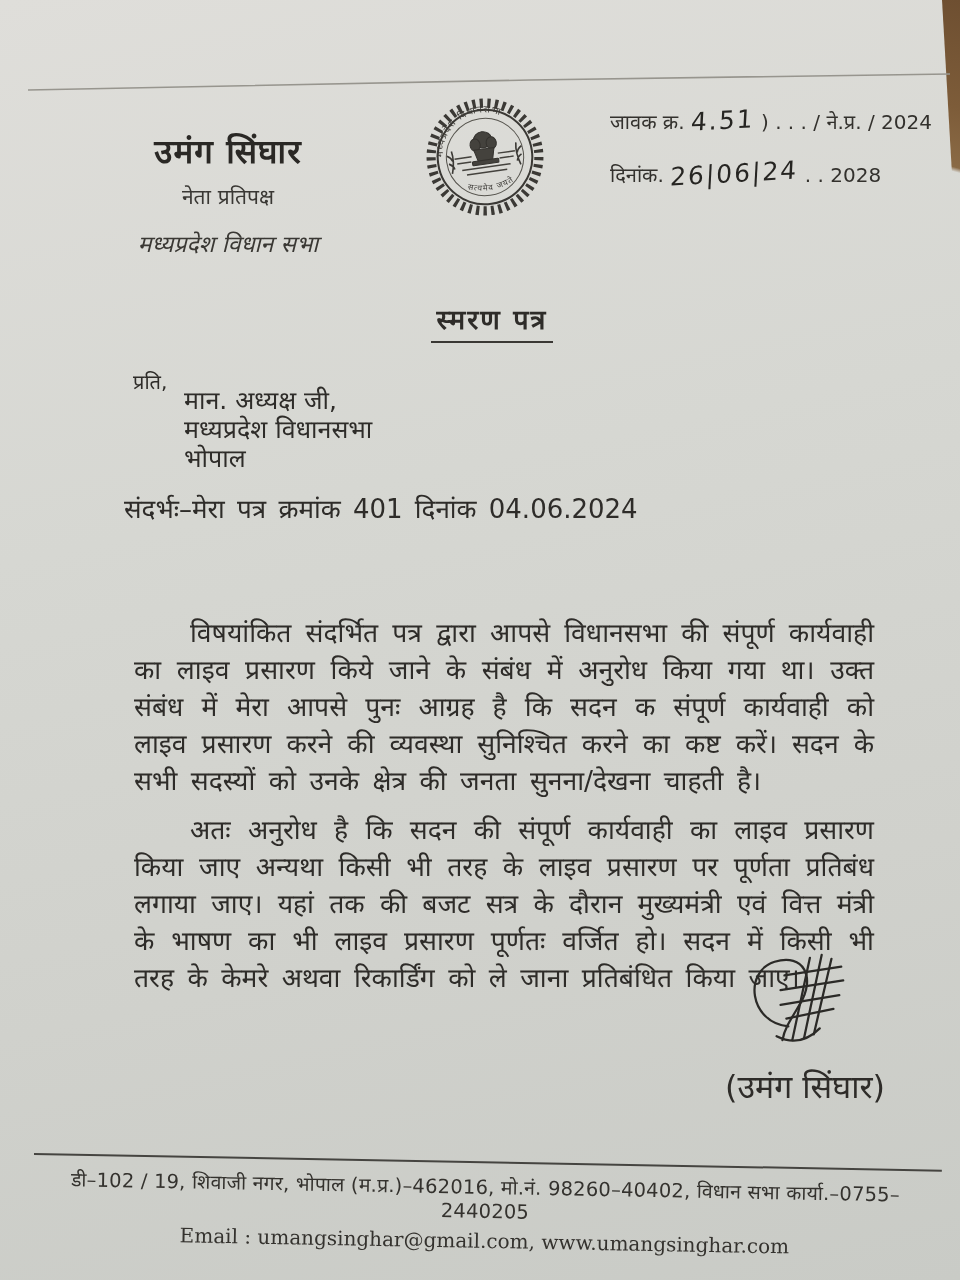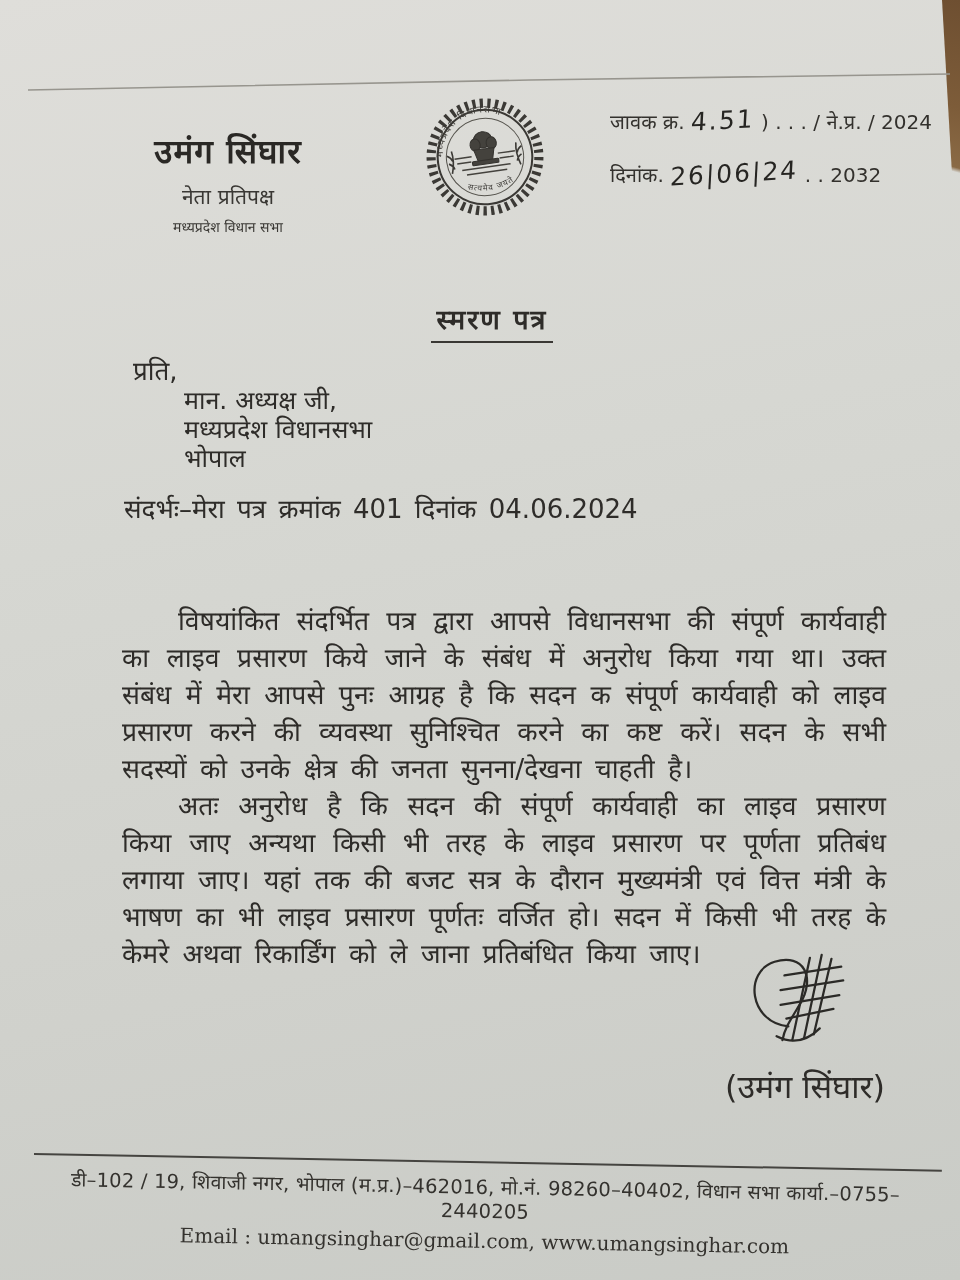--- a/index.html
+++ b/index.html
@@ -14,40 +14,40 @@
   }
   
   .wood-corner{position:absolute;top:0;right:0;width:40px;height:230px;
     background:linear-gradient(195deg,#6e4f31 0%,#7d5c39 45%,#8a6a45 70%,transparent 72%);
     clip-path:polygon(55% 0,100% 0,100% 100%,88% 100%);}
   .crease{position:absolute;left:0;top:0;width:960px;height:120px;pointer-events:none;}
   
   .sender{position:absolute;left:118px;top:128px;width:220px;text-align:center;}
   .sender-name{font-size:33px;font-weight:bold;letter-spacing:1px;margin:0;color:#2a2825;}
   .sender-title{font-size:21px;margin-top:9px;color:#3a3834;text-align:center;}
-  .sender-org{font-size:14px;margin-top:7px;color:#3a3834;}
+  .sender-org{font-size:23px;margin-top:17px;color:#3a3834;font-style:italic;}
   .emblem{position:absolute;left:424px;top:96px;width:122px;height:122px;transform:rotate(-8deg);}
   .dispatch{position:absolute;left:610px;top:106px;width:330px;font-size:20px;color:#33312d;}
   .dispatch-row{margin-bottom:24px;white-space:nowrap;}
   .hand{display:inline-block;font-size:25px;font-weight:500;letter-spacing:2px;
     transform:rotate(-3deg) skewX(-6deg);color:#262522;}
   
   .letter-title-wrap{position:absolute;left:12px;top:300px;width:960px;text-align:center;}
   .letter-title{display:inline-block;font-size:27px;font-weight:bold;
     border-bottom:2px solid #3a3834;padding:0 6px 4px 6px;letter-spacing:2px;}
   
-  .salutation{position:absolute;left:133px;top:352px;font-size:26px;}
+  .salutation{position:absolute;left:133px;top:368px;font-size:20px;}
   .addressee{position:absolute;left:184px;top:386px;font-size:25px;line-height:29px;}
   
   .subject-block{position:absolute;left:124px;top:490px;width:775px;font-size:26px;line-height:39px;
     word-spacing:4px;}
   
   .body-block{position:absolute;left:122px;top:602px;width:764px;font-size:26.5px;
     line-height:37px;text-align:justify;word-spacing:5px;}
-  .body-block p{margin:0;text-indent:56px;}
+  .body-block p{margin:12px;text-indent:56px;}
   
   .signature{position:absolute;left:700px;top:950px;width:210px;text-align:center;}
   .sig-scribble{width:150px;height:98px;display:block;margin:0 auto;}
   .sig-name{font-size:32px;margin-top:16px;}
   
   .footer-rule{position:absolute;left:34px;top:1153px;width:908px;height:2px;
     background:#454440;transform:rotate(1.05deg);transform-origin:left center;}
   .footer{position:absolute;left:55px;top:1165px;width:860px;text-align:center;
     transform:rotate(1.05deg);transform-origin:left center;color:#34322e;}
   .footer-line1{font-size:19.5px;letter-spacing:.2px;}
@@ -109,21 +109,21 @@
     <div class="dispatch-row">
       <span>जावक क्र.</span>
       <span class="hand">4.51</span>
       <span>) . . .</span>
       <span>/ ने.प्र. / 2024</span>
     </div>
     <div class="dispatch-row">
       <span>दिनांक.</span>
       <span class="hand">26|06|24</span>
       <span>. .</span>
-      <span>2032</span>
+      <span>2028</span>
     </div>
   </div>
 
   <div class="letter-title-wrap">
     <span class="letter-title">स्मरण पत्र</span>
   </div>
 
   <div class="salutation">प्रति,</div>
   <div class="addressee">
     <div>मान. अध्यक्ष जी,</div>

